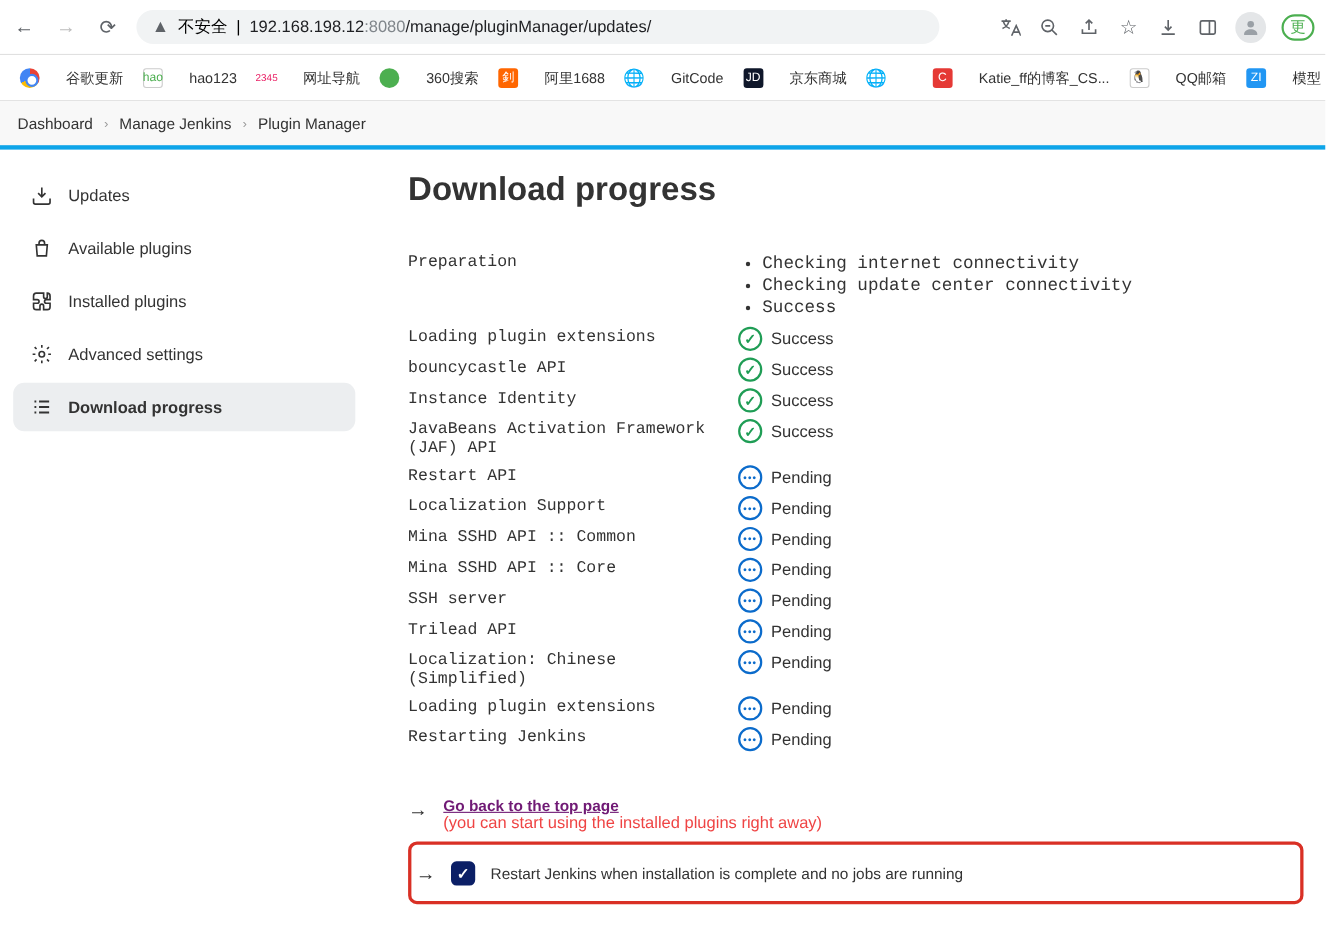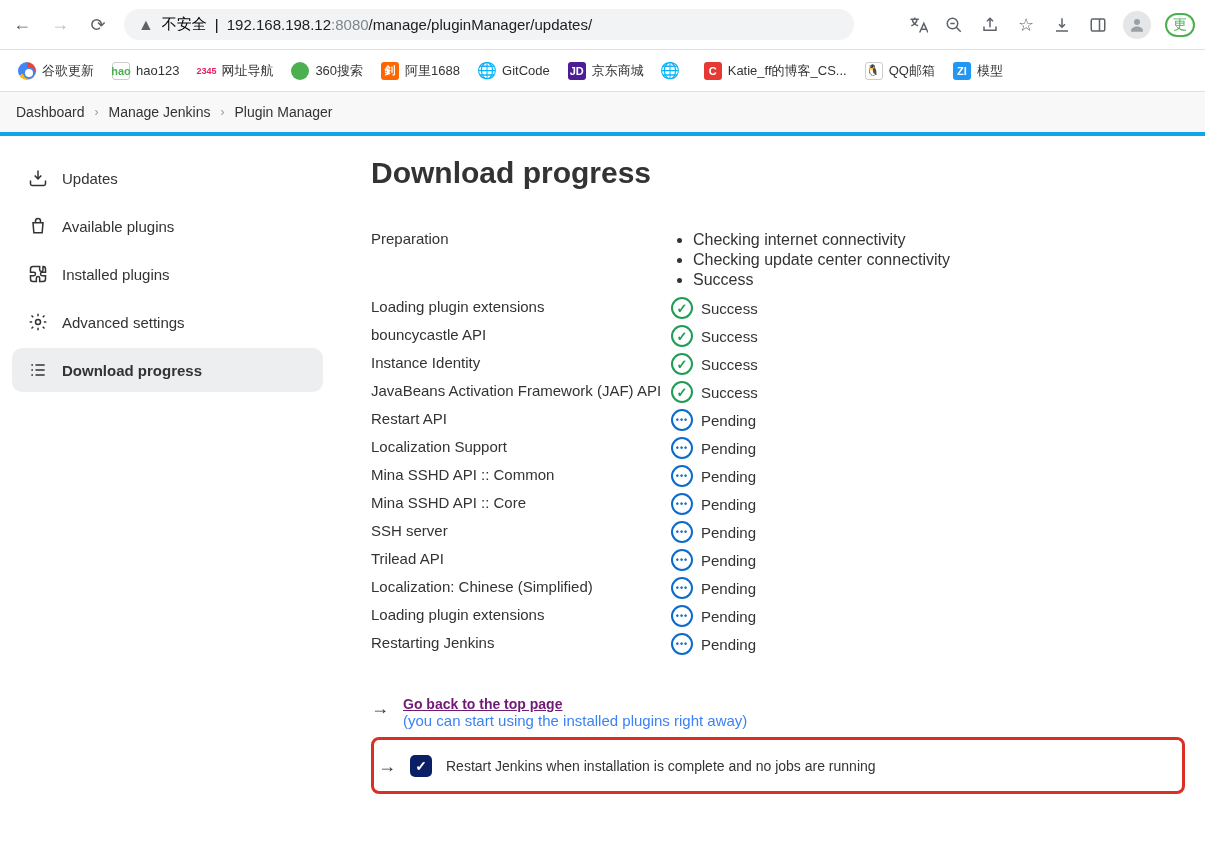--- a/index.html
+++ b/index.html
@@ -14,62 +14,62 @@
 .not-secure { color: #000000; }
 .url-dark { color: #202124; }
 .url-light { color: #80868b; }
 .toolbar-icons { display: flex; gap: 14px; align-items: center; margin-left: auto; }
 .toolbar-icon { width: 22px; height: 22px; color: #5f6368; display:flex; align-items:center; justify-content:center; font-size:18px; }
 .avatar-circle { width: 28px; height: 28px; background: #e4e6e8; border-radius: 50%; display:flex; align-items:center; justify-content:center; }
 .ext-pill { border: 2px solid #4caf50; border-radius: 16px; padding: 1px 6px; color: #4caf50; font-size: 14px; }
 
 
 .bookmarks { display: flex; align-items: center; gap: 18px; padding: 10px 18px; border-bottom: 1px solid #e0e0e0; height: 42px; }
-.bookmark { display: flex; align-items: center; gap: 6px; font-size: 13px; color: #333; white-space: nowrap; }
-.bookmark-icon { width: 18px; height: 18px; border-radius: 3px; display:flex; align-items:center; justify-content:center; font-size:11px; font-weight:bold; color:#fff; }
+.bookmark { display: flex; align-items: center; gap: 24px; font-size: 13px; color: #333; white-space: nowrap; }
+.bookmark-icon { width: 18px; height: 18px; border-radius: 3px; display:flex; align-items:center; justify-content:center; font-size:11px; font-weight:normal; color:#fff; }
 .ico-chrome { background: conic-gradient(#ea4335 0 120deg,#fbbc05 120deg 240deg,#4285f4 240deg 360deg); border-radius:50%; position:relative; }
 .ico-chrome::after{content:"";position:absolute;width:8px;height:8px;background:#fff;border-radius:50%;top:5px;left:5px;border:2px solid #4285f4;}
 .ico-hao { background:#fff; color:#4caf50; border:1px solid #ccc; }
 .ico-2345 { background:#fff; color:#e91e63; font-size:9px;}
 .ico-360 { background:#4caf50; border-radius:50%; }
 .ico-1688 { background:#ff6600; }
 .ico-globe { background:none; color:#5f6368; font-size:16px;}
-.ico-jd { background:#4c1d95; }
+.ico-jd { background:#0f172a; }
 .ico-c { background:#e53935; }
 .ico-qq { background:#fff; border:1px solid #ccc; }
 .ico-zl { background:#2196f3; }
 
 
 .breadcrumb-bar { background: #f8f8f8; padding: 12px 16px; display: flex; align-items: center; gap: 10px; font-size: 14px; color: #333; border-bottom:4px solid #0ea5e9;}
 .breadcrumb-sep { color: #999; font-size: 12px; }
 
 
 .layout { display: flex; padding-top: 20px; }
 .sidebar { width: 335px; padding: 0 12px; }
 .side-item { display: flex; align-items: center; gap: 14px; padding: 12px 16px; border-radius: 10px; cursor: pointer; font-size: 15px; color: #333; margin-bottom: 4px;}
 .side-item.active { background: #eceef0; font-weight: 600; }
 .side-icon { width: 20px; height: 20px; display:flex; align-items:center; justify-content:center; }
 
 .main { flex:1; padding: 0 20px 40px 36px; }
 .page-title { font-size: 30px; font-weight: 700; margin-bottom: 36px; }
 
 .progress-table { display: grid; grid-template-columns: 300px 1fr; row-gap: 0; align-items: start; }
-.cell { padding: 4px 0; font-size: 15px; }
+.cell { padding: 4px 0; font-size: 15px; font-family: Liberation Mono, monospace; }
 .prep-list { list-style: disc; padding-left: 22px; }
 .prep-list li { padding: 1px 0; font-size: 16px; }
 .status-row { display: flex; align-items: center; gap: 8px; font-size: 15px; padding: 3px 0; }
 .status-icon { width: 22px; height: 22px; border-radius: 50%; border: 2px solid; display:flex; align-items:center; justify-content:center; font-size: 13px; font-weight: bold; }
 .status-success { border-color: #1f9d55; color: #1f9d55; }
 .status-pending { border-color: #0b6bcb; color: #0b6bcb; letter-spacing: 1px; font-size: 9px; font-weight:900;}
 
 .actions { margin-top: 30px; }
 .action-row { display: flex; align-items: flex-start; gap: 14px; padding: 8px 0; }
 .arrow-icon { font-size: 18px; color: #333; margin-top: 2px;}
 .link-blue { color: #701a75; font-weight: 600; text-decoration: underline; }
-.hint { font-size: 15px; color: #3b82f6; }
+.hint { font-size: 15px; color: #ef4444; }
 
 .restart-box { border: 3px solid #d93025; border-radius: 8px; padding: 14px 0; display: flex; align-items: center; }
 .chk { width: 22px; height: 22px; background: #0b1f66; border-radius: 5px; display:flex; align-items:center; justify-content:center; color:#fff; font-size:14px; font-weight:bold;}
 </style>
 </head>
 <body>
 
 <div class="browser-toolbar">
   <div class="nav-btn">←</div>
   <div class="nav-btn disabled">→</div>

